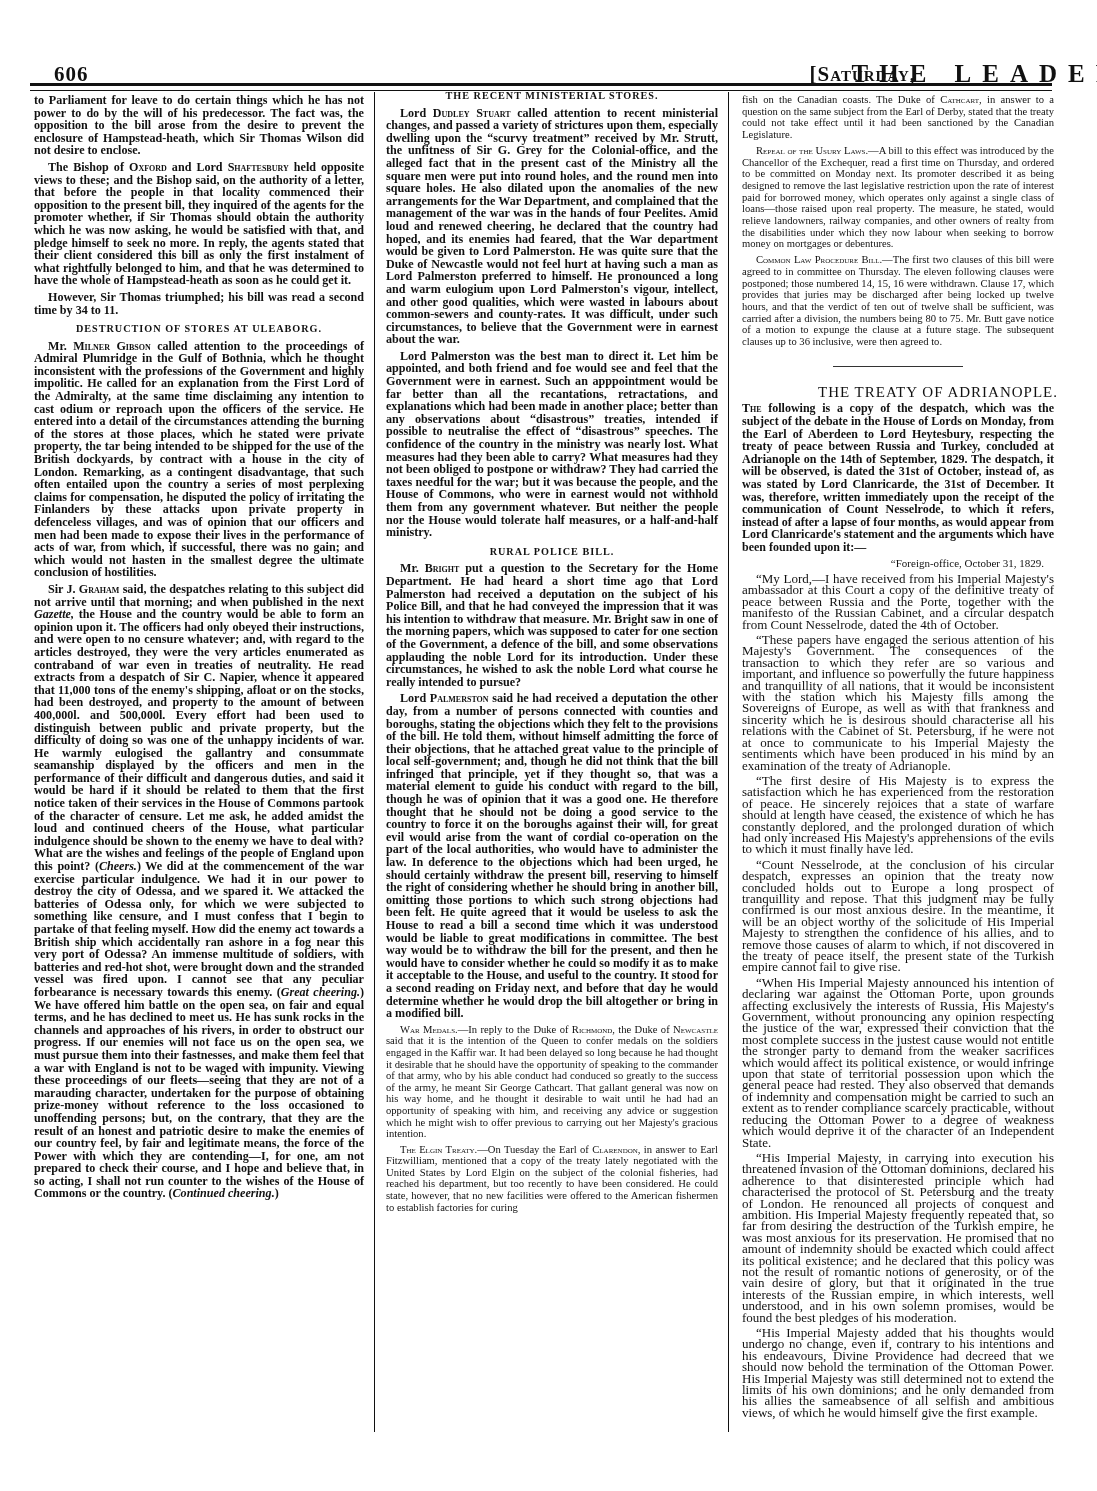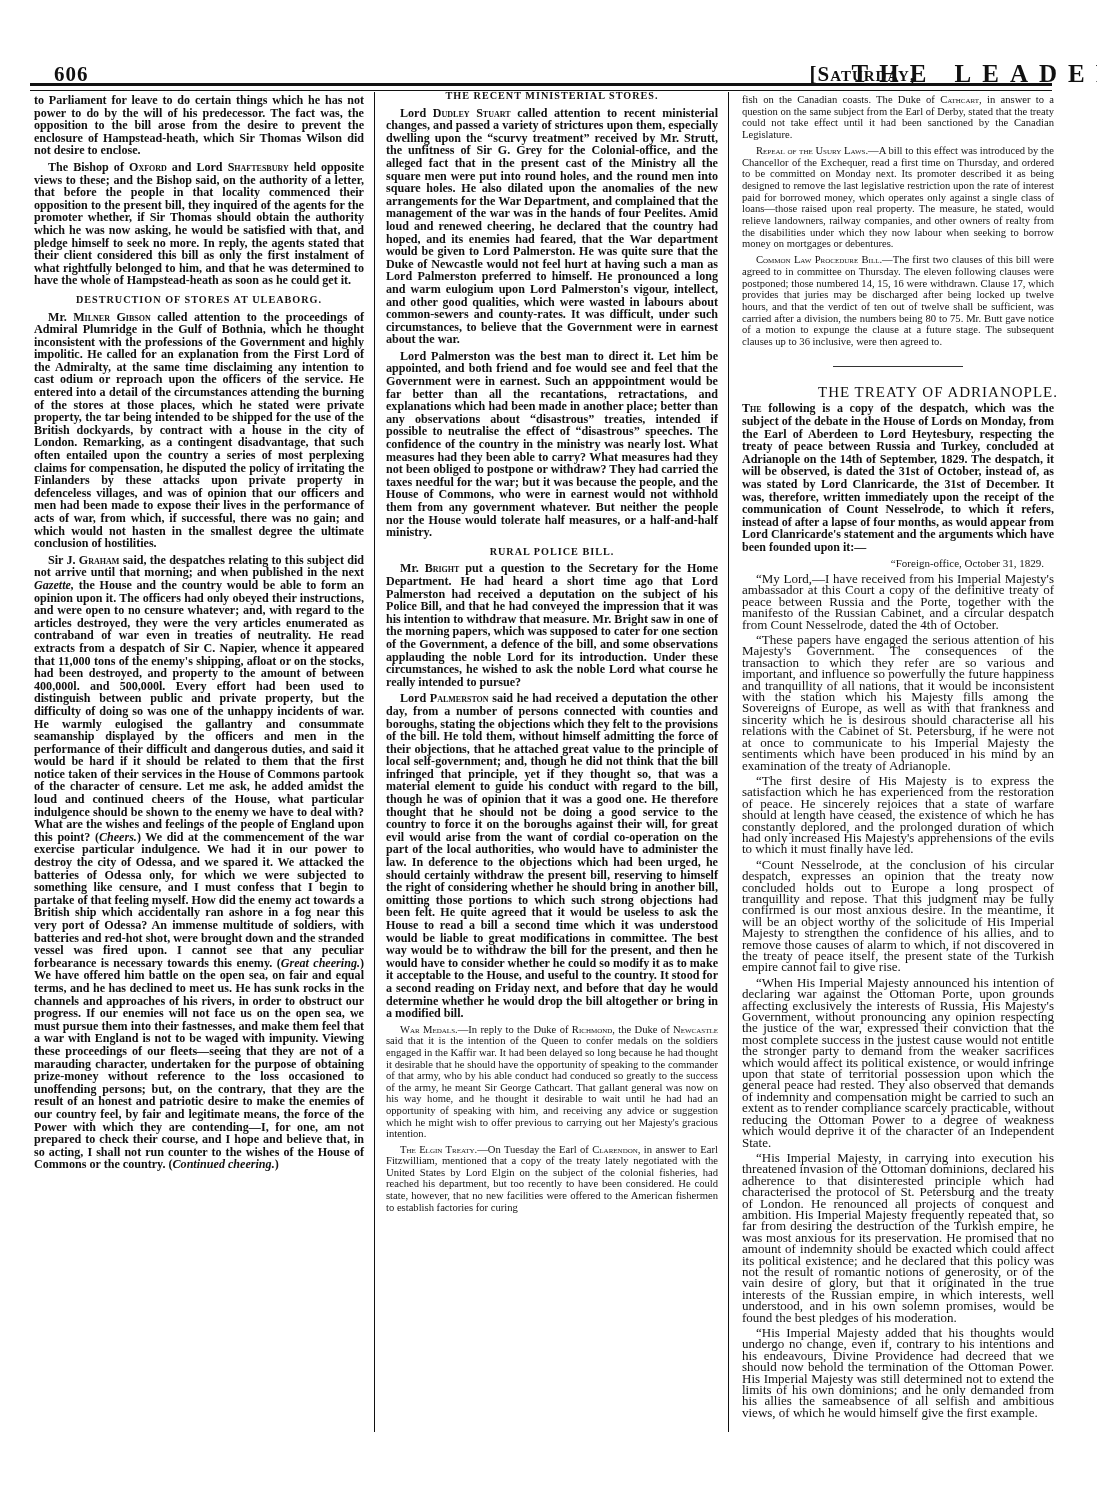--- a/index.html
+++ b/index.html
@@ -35,20 +35,21 @@
   <span class="dateline">[Saturday,</span>
 </div>
 <div class="rule"></div>
 
 <div class="vline" style="left:374px; top:92px; height:1340px;"></div>
 <div class="vline" style="left:728px; top:92px; height:1340px;"></div>
 
 <div class="col" id="col1">
   <p class="noind">to Parliament for leave to do certain things which he has not power to do by the will of his predecessor. The fact was, the opposition to the bill arose from the desire to prevent the enclosure of Hampstead-heath, which Sir Thomas Wilson did not desire to enclose.</p>
   <p><span>The Bishop of </span><span class="sc">Oxford</span><span> and Lord </span><span class="sc">Shaftesbury</span><span> held opposite views to these; and the Bishop said, on the authority of a letter, that before the people in that locality commenced their opposition to the present bill, they inquired of the agents for the promoter whether, if Sir Thomas should obtain the authority which he was now asking, he would be satisfied with that, and pledge himself to seek no more. In reply, the agents stated that their client considered this bill as only the first instalment of what rightfully belonged to him, and that he was determined to have the whole of Hampstead-heath as soon as he could get it.</span></p>
+  <p>However, Sir Thomas triumphed; his bill was read a second time by 34 to 11.</p>
   <div class="sub">DESTRUCTION OF STORES AT ULEABORG.</div>
   <p><span>Mr. </span><span class="sc">Milner Gibson</span><span> called attention to the proceedings of Admiral Plumridge in the Gulf of Bothnia, which he thought inconsistent with the professions of the Government and highly impolitic. He called for an explanation from the First Lord of the Admiralty, at the same time disclaiming any intention to cast odium or reproach upon the officers of the service. He entered into a detail of the circumstances attending the burning of the stores at those places, which he stated were private property, the tar being intended to be shipped for the use of the British dockyards, by contract with a house in the city of London. Remarking, as a contingent disadvantage, that such often entailed upon the country a series of most perplexing claims for compensation, he disputed the policy of irritating the Finlanders by these attacks upon private property in defenceless villages, and was of opinion that our officers and men had been made to expose their lives in the performance of acts of war, from which, if successful, there was no gain; and which would not hasten in the smallest degree the ultimate conclusion of hostilities.</span></p>
   <p><span>Sir J. </span><span class="sc">Graham</span><span> said, the despatches relating to this subject did not arrive until that morning; and when published in the next </span><span class="it">Gazette,</span><span> the House and the country would be able to form an opinion upon it. The officers had only obeyed their instructions, and were open to no censure whatever; and, with regard to the articles destroyed, they were the very articles enumerated as contraband of war even in treaties of neutrality. He read extracts from a despatch of Sir C. Napier, whence it appeared that 11,000 tons of the enemy's shipping, afloat or on the stocks, had been destroyed, and property to the amount of between 400,000l. and 500,000l. Every effort had been used to distinguish between public and private property, but the difficulty of doing so was one of the unhappy incidents of war. He warmly eulogised the gallantry and consummate seamanship displayed by the officers and men in the performance of their difficult and dangerous duties, and said it would be hard if it should be related to them that the first notice taken of their services in the House of Commons partook of the character of censure. Let me ask, he added amidst the loud and continued cheers of the House, what particular indulgence should be shown to the enemy we have to deal with? What are the wishes and feelings of the people of England upon this point? (</span><span class="it">Cheers.</span><span>) We did at the commencement of the war exercise particular indulgence. We had it in our power to destroy the city of Odessa, and we spared it. We attacked the batteries of Odessa only, for which we were subjected to something like censure, and I must confess that I begin to partake of that feeling myself. How did the enemy act towards a British ship which accidentally ran ashore in a fog near this very port of Odessa? An immense multitude of soldiers, with batteries and red-hot shot, were brought down and the stranded vessel was fired upon. I cannot see that any peculiar forbearance is necessary towards this enemy. (</span><span class="it">Great cheering.</span><span>) We have offered him battle on the open sea, on fair and equal terms, and he has declined to meet us. He has sunk rocks in the channels and approaches of his rivers, in order to obstruct our progress. If our enemies will not face us on the open sea, we must pursue them into their fastnesses, and make them feel that a war with England is not to be waged with impunity. Viewing these proceedings of our fleets—seeing that they are not of a marauding character, undertaken for the purpose of obtaining prize-money without reference to the loss occasioned to unoffending persons; but, on the contrary, that they are the result of an honest and patriotic desire to make the enemies of our country feel, by fair and legitimate means, the force of the Power with which they are contending—I, for one, am not prepared to check their course, and I hope and believe that, in so acting, I shall not run counter to the wishes of the House of Commons or the country. (</span><span class="it">Continued cheering.</span><span>)</span></p>
 </div>
 
 <div class="col" id="col2">
   <div class="sub" style="margin-top:0">THE RECENT MINISTERIAL STORES.</div>
   <p><span>Lord </span><span class="sc">Dudley Stuart</span><span> called attention to recent ministerial changes, and passed a variety of strictures upon them, especially dwelling upon the “scurvy treatment” received by Mr. Strutt, the unfitness of Sir G. Grey for the Colonial-office, and the alleged fact that in the present cast of the Ministry all the square men were put into round holes, and the round men into square holes. He also dilated upon the anomalies of the new arrangements for the War Department, and complained that the management of the war was in the hands of four Peelites. Amid loud and renewed cheering, he declared that the country had hoped, and its enemies had feared, that the War department would be given to Lord Palmerston. He was quite sure that the Duke of Newcastle would not feel hurt at having such a man as Lord Palmerston preferred to himself. He pronounced a long and warm eulogium upon Lord Palmerston's vigour, intellect, and other good qualities, which were wasted in labours about common-sewers and county-rates. It was difficult, under such circumstances, to believe that the Government were in earnest about the war.</span></p>
   <p>Lord Palmerston was the best man to direct it. Let him be appointed, and both friend and foe would see and feel that the Government were in earnest. Such an apppointment would be far better than all the recantations, retractations, and explanations which had been made in another place; better than any observations about “disastrous” treaties, intended if possible to neutralise the effect of “disastrous” speeches. The confidence of the country in the ministry was nearly lost. What measures had they been able to carry? What measures had they not been obliged to postpone or withdraw? They had carried the taxes needful for the war; but it was because the people, and the House of Commons, who were in earnest would not withhold them from any government whatever. But neither the people nor the House would tolerate half measures, or a half-and-half ministry.</p>
   <div class="sub">RURAL POLICE BILL.</div>

